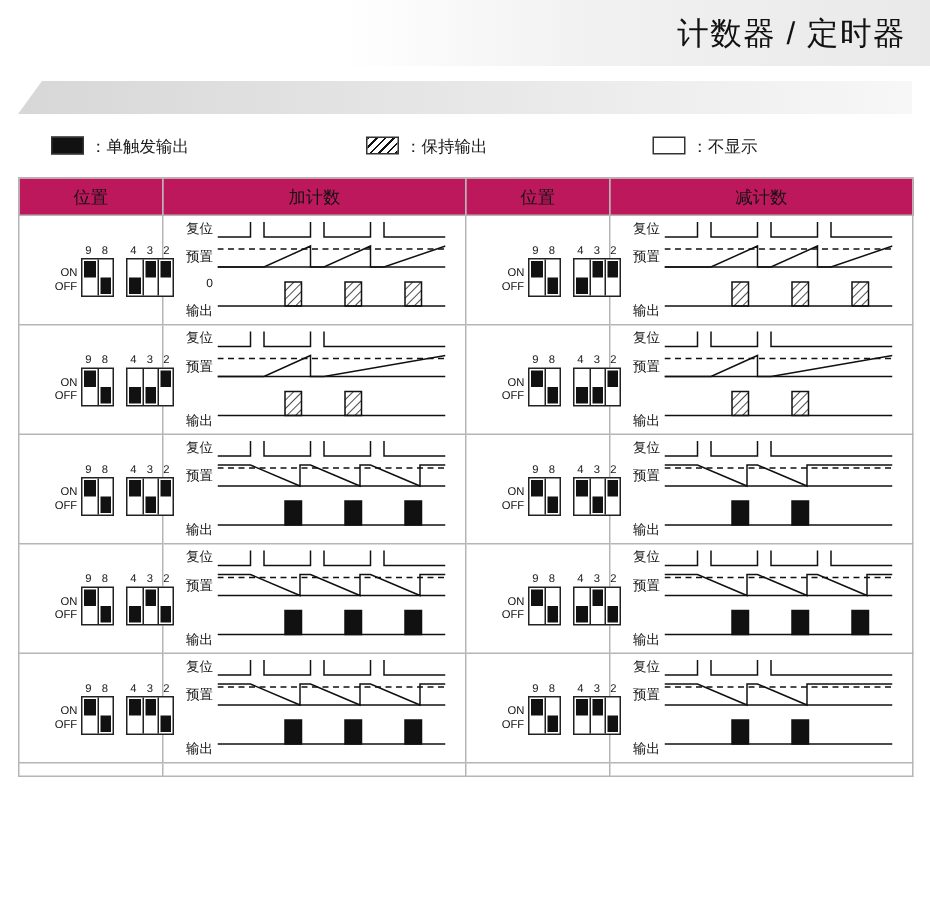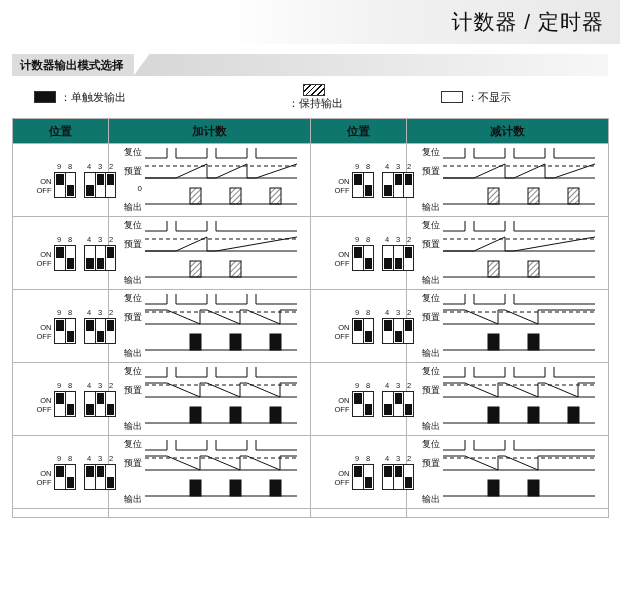--- a/index.html
+++ b/index.html
@@ -48,45 +48,44 @@
     position:absolute;left:0;top:0;bottom:0;width:16px;
     background:#ffffff;
     clip-path:polygon(0 0,100% 0,0 100%);
   }
   
   .legend{
     margin:8px 12px 0 12px;
     display:flex;align-items:center;
     font-size:11px;
     height:26px;
-    gap:44px;
   }
   .legend .item{display:flex;align-items:center;}
   .legend .item.i1{margin-left:22px;}
-  .legend .item.i2{margin-left:118px;flex-direction:column;}
-  .legend .item.i3{margin-left:54px;}
+  .legend .item.i2{margin-left:118px;}
+  .legend .item.i3{margin-left:110px;}
   .swatch{
     width:22px;height:12px;border:1px solid #333;margin-right:4px;box-sizing:border-box;
   }
   .swatch.solid{background:#111;}
   .swatch.hatch{
     background:
       repeating-linear-gradient(135deg,#111 0 1px,#ffffff 1px 4px);
   }
   .swatch.blank{background:#ffffff;}
   
   table.matrix{
     margin:8px 12px 0 12px;
     border-collapse:collapse;
     width:596px;
     table-layout:fixed;
   }
   table.matrix th{
-    background:#0f766e;
-    font-size:11.5px;font-weight:bold;
+    background:#be185d;
+    font-size:11.5px;font-weight:normal;
     border:1px solid #b5b5b5;
     height:22px;
     color:#111;
   }
   table.matrix td{
     border:1px solid #b5b5b5;
     vertical-align:middle;
     padding:0;
     background:#ffffff;
   }
@@ -152,21 +151,20 @@
   .partial-row td{height:8px;}
 </style>
 </head>
 <body>
 
 <div class="page-header">
   <div class="title">计数器 / 定时器</div>
 </div>
 
 <div class="section-bar">
-  <div class="label">计数器输出模式选择</div>
   <div class="tail"></div>
 </div>
 
 <div class="legend">
   <div class="item i1">
     <span class="swatch solid"></span>
     <span>：单触发输出</span>
   </div>
   <div class="item i2">
     <span class="swatch hatch"></span>

